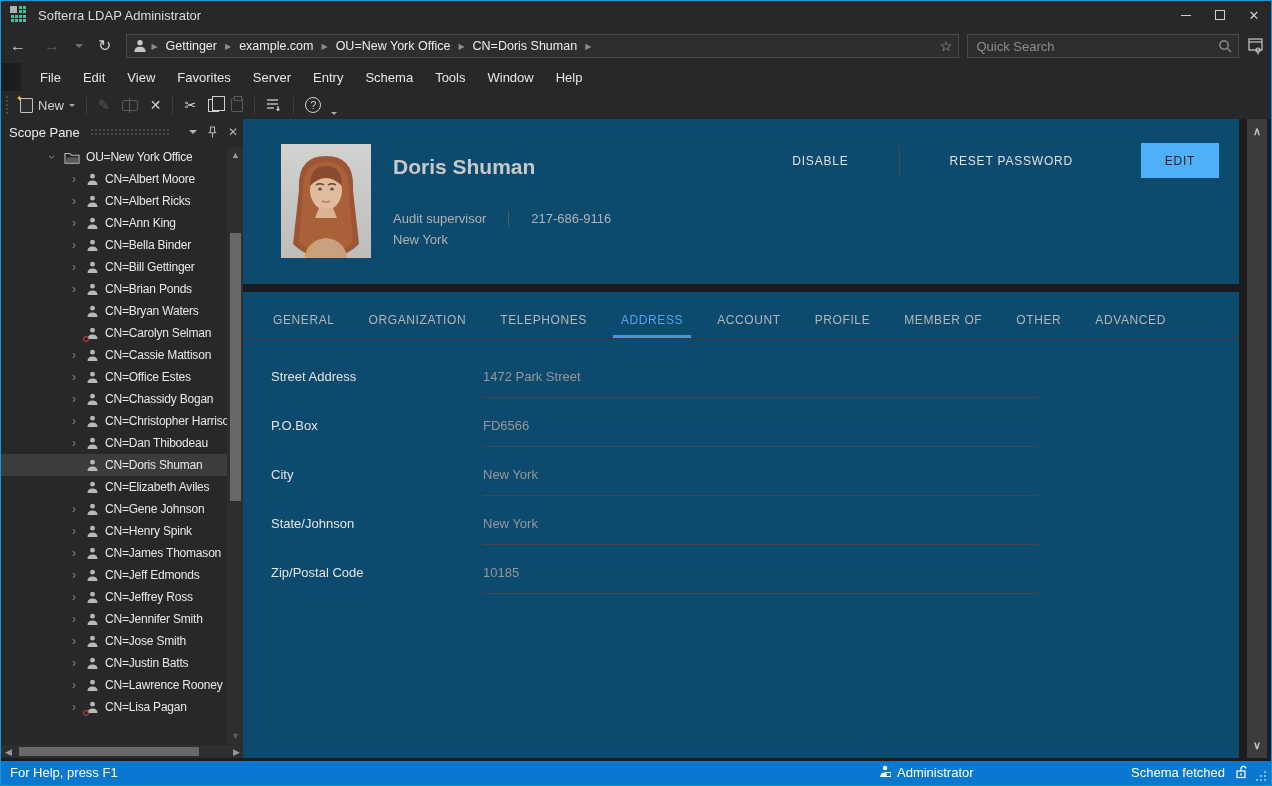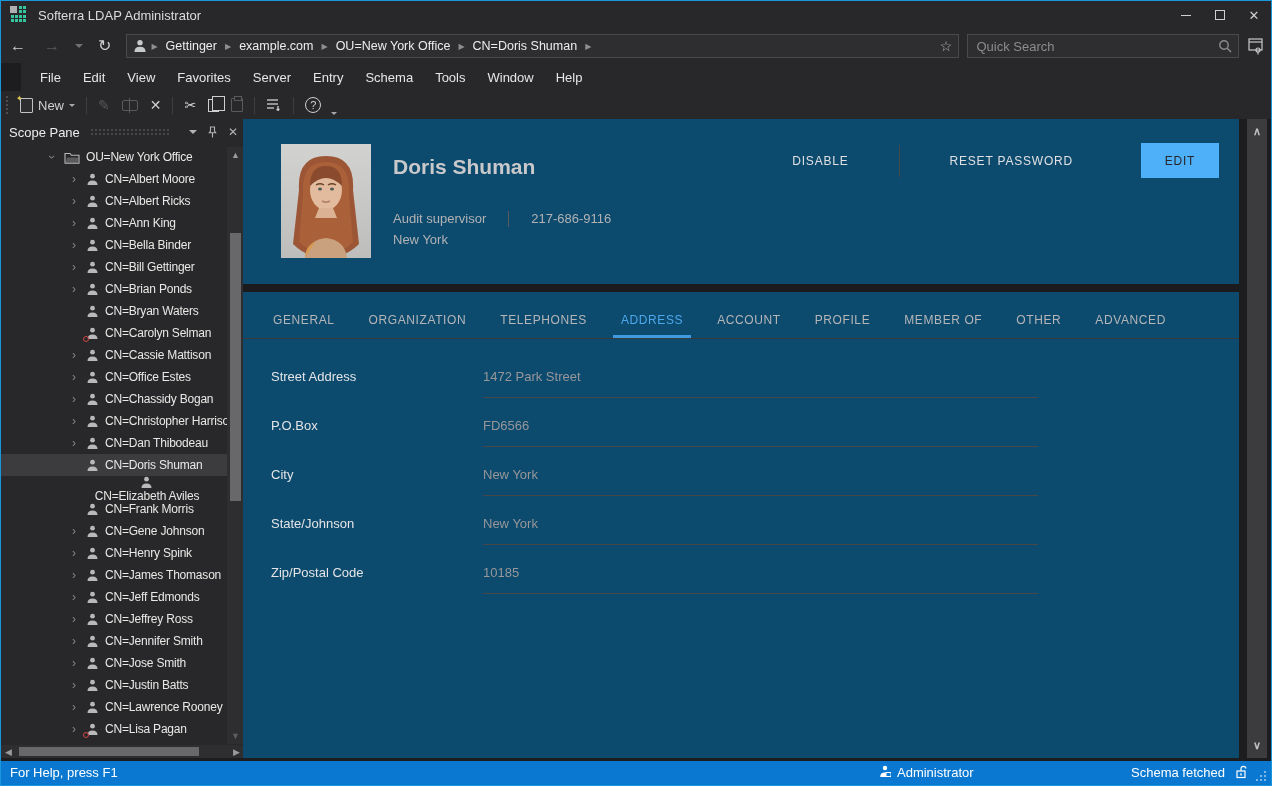--- a/index.html
+++ b/index.html
@@ -427,39 +427,29 @@
         <div class="tree-row selected" style="padding-left: 66px;">
           <span class="tree-chevron"></span>
           <span class="tree-ico">
             <svg width="13" height="13" viewBox="0 0 13 13">
               <circle cx="6.5" cy="3.2" r="2.4" fill="#b9b9bb"></circle>
               <path d="M1.5 12 q0 -4.6 5 -4.6 q5 0 5 4.6 z" fill="#b9b9bb"></path>
             </svg>
           </span>
           <span>CN=Doris Shuman</span>
         </div>
-        <div class="tree-row" style="padding-left: 66px; flex-direction: column;">
+        <div class="tree-row" style="padding-left: 66px;">
           <span class="tree-chevron"></span>
           <span class="tree-ico">
             <svg width="13" height="13" viewBox="0 0 13 13">
               <circle cx="6.5" cy="3.2" r="2.4" fill="#b9b9bb"></circle>
               <path d="M1.5 12 q0 -4.6 5 -4.6 q5 0 5 4.6 z" fill="#b9b9bb"></path>
             </svg>
           </span>
           <span>CN=Elizabeth Aviles</span>
-        </div>
-        <div class="tree-row" style="padding-left: 66px;">
-          <span class="tree-chevron"></span>
-          <span class="tree-ico">
-            <svg width="13" height="13" viewBox="0 0 13 13">
-              <circle cx="6.5" cy="3.2" r="2.4" fill="#b9b9bb"></circle>
-              <path d="M1.5 12 q0 -4.6 5 -4.6 q5 0 5 4.6 z" fill="#b9b9bb"></path>
-            </svg>
-          </span>
-          <span>CN=Frank Morris</span>
         </div>
         <div class="tree-row" style="padding-left: 66px;">
           <span class="tree-chevron">›</span>
           <span class="tree-ico">
             <svg width="13" height="13" viewBox="0 0 13 13">
               <circle cx="6.5" cy="3.2" r="2.4" fill="#b9b9bb"></circle>
               <path d="M1.5 12 q0 -4.6 5 -4.6 q5 0 5 4.6 z" fill="#b9b9bb"></path>
             </svg>
           </span>
           <span>CN=Gene Johnson</span>

